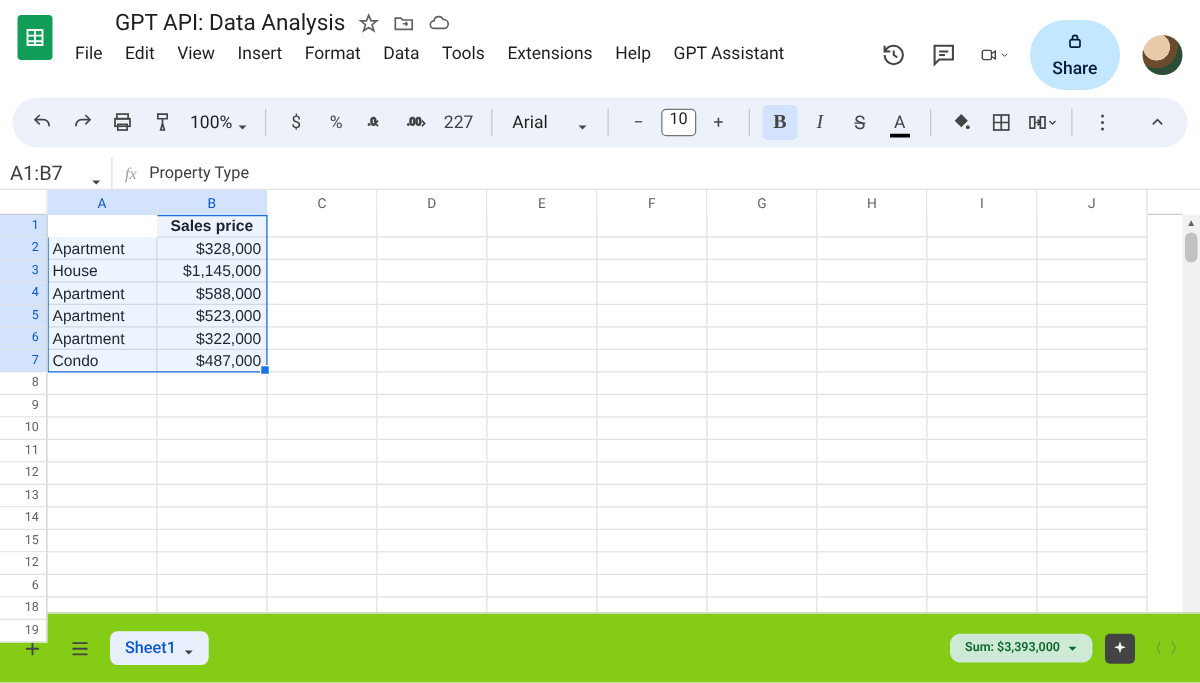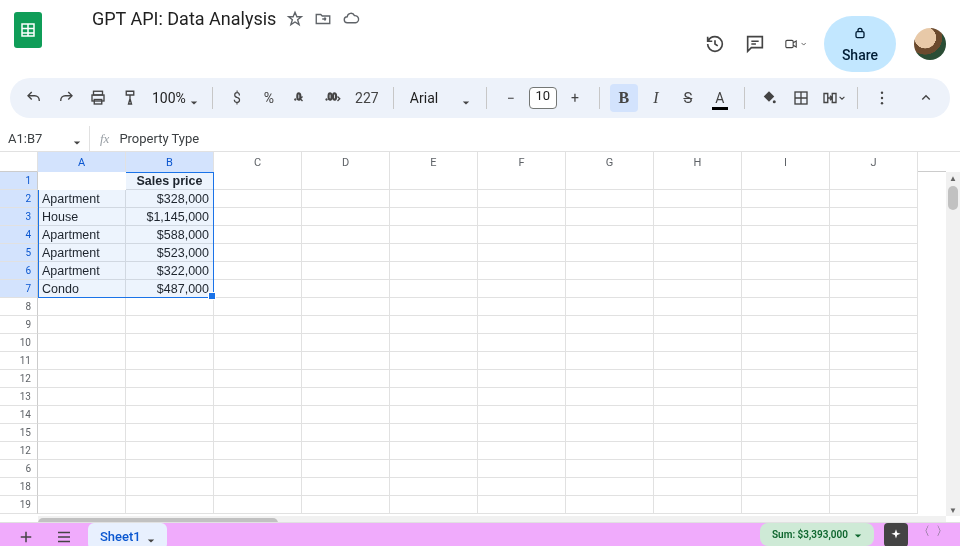--- a/index.html
+++ b/index.html
@@ -65,21 +65,21 @@
   .fillcolor svg { fill: #444; stroke: none; }
   .toolbar-spacer { flex: 1; }
   .caret-down { width: 8px; height: 8px; }
   .caret-down svg { width: 8px; height: 8px; fill: #444; stroke: none; }
   
   .fx-row {
     display: flex; align-items: center; border-bottom: 1px solid #e1e1e1;
     height: 26px; margin-top: 8px;
   }
   .name-box {
-    width: 90px; padding: 0 8px; font-size: 13px; color: #3c4043;
+    width: 90px; padding: 0 8px; font-size: 16px; color: #3c4043;
     display: flex; align-items: center; justify-content: space-between;
     border-right: 1px solid #e1e1e1; height: 100%;
   }
   .fx-label { font-style: italic; font-family: serif; color: #9aa0a6; padding: 0 10px; }
   .fx-content { font-size: 13px; color: #3c4043; }
   
   .grid-area { position: relative; height: 378px; overflow: hidden; }
   .corner { position: absolute; top: 0; left: 0; width: 38px; height: 20px; background: #fff; border-right: 1px solid #e1e1e1; border-bottom: 1px solid #ccc; z-index: 3; }
   .col-headers {
     position: absolute; top: 0; left: 38px; right: 14px; height: 20px;
@@ -126,23 +126,23 @@
     position: absolute; top: 0; left: 0; width: 88px; height: 18px;
     background: #fff; pointer-events: none; z-index: 1;
   }
   .vscroll { position: absolute; top: 20px; right: 0; width: 14px; bottom: 14px; background: #f1f1f1; }
   .vscroll-thumb { position: absolute; top: 14px; left: 2px; right: 2px; height: 24px; background: #c1c1c1; border-radius: 6px; }
   .vscroll-arrow { position: absolute; left: 0; right: 0; height: 12px; display:flex; align-items:center; justify-content:center; font-size:8px; color:#666;}
   .hscroll { position: absolute; bottom: 0; left: 38px; right: 14px; height: 14px; background: #f1f1f1; }
   .hscroll-thumb { position: absolute; left: 0; top: 2px; bottom: 2px; width: 240px; background: #c1c1c1; border-radius: 6px; }
   
   .bottombar {
-    position: absolute; bottom: 0; left: 0; right: 0; height: 24px;
-    display: flex; align-items: flex-start; padding: 0 12px; gap: 10px;
-    border-top: 1px solid #e1e1e1; background: #f0abfc;
+    position: absolute; bottom: 0; left: 0; right: 0; height: 56px;
+    display: flex; align-items: center; padding: 0 12px; gap: 10px;
+    border-top: 1px solid #e1e1e1; background: #84cc16;
   }
   .bb-btn { width: 28px; height: 28px; display: flex; align-items: center; justify-content: center; color: #444; }
   .bb-btn svg { width: 18px; height: 18px; stroke: #444; fill: none; stroke-width: 2; }
   .sheet-tab {
     padding: 6px 12px; border-radius: 6px; display: flex; align-items: center;
     gap: 6px; font-size: 13px; color: #3c4043;
   }
   .sheet-tab.active { background: #e8f0fe; color: #0b57d0; font-weight: 500;}
   .bb-spacer { flex: 1; }
   .sum-chip {
@@ -178,20 +178,32 @@
         <svg viewBox="0 0 24 24">
             <path d="M3 6h6l2 2h10v10H3z"></path>
             <path d="M11 12h5m0 0l-2-2m2 2l-2 2"></path>
           </svg>
       </span>
       <span class="title-icon">
         <svg viewBox="0 0 24 24">
             <path d="M7 17a4 4 0 010-8 5 5 0 019.6-1.5A4 4 0 0118 17H7z"></path>
           </svg>
       </span>
+    </div>
+    <div class="menubar">
+      <span>File</span>
+      <span>Edit</span>
+      <span>View</span>
+      <span>Insert</span>
+      <span>Format</span>
+      <span>Data</span>
+      <span>Tools</span>
+      <span>Extensions</span>
+      <span>Help</span>
+      <span>GPT Assistant</span>
     </div>
   </div>
   <div class="title-spacer"></div>
   <div class="right-tools">
     <span class="tool-btn">
       <svg viewBox="0 0 24 24">
           <path d="M4 12a8 8 0 108-8 8 8 0 00-7.5 5M4 4v5h5"></path>
           <path d="M12 8v4l3 2"></path>
         </svg>
     </span>

